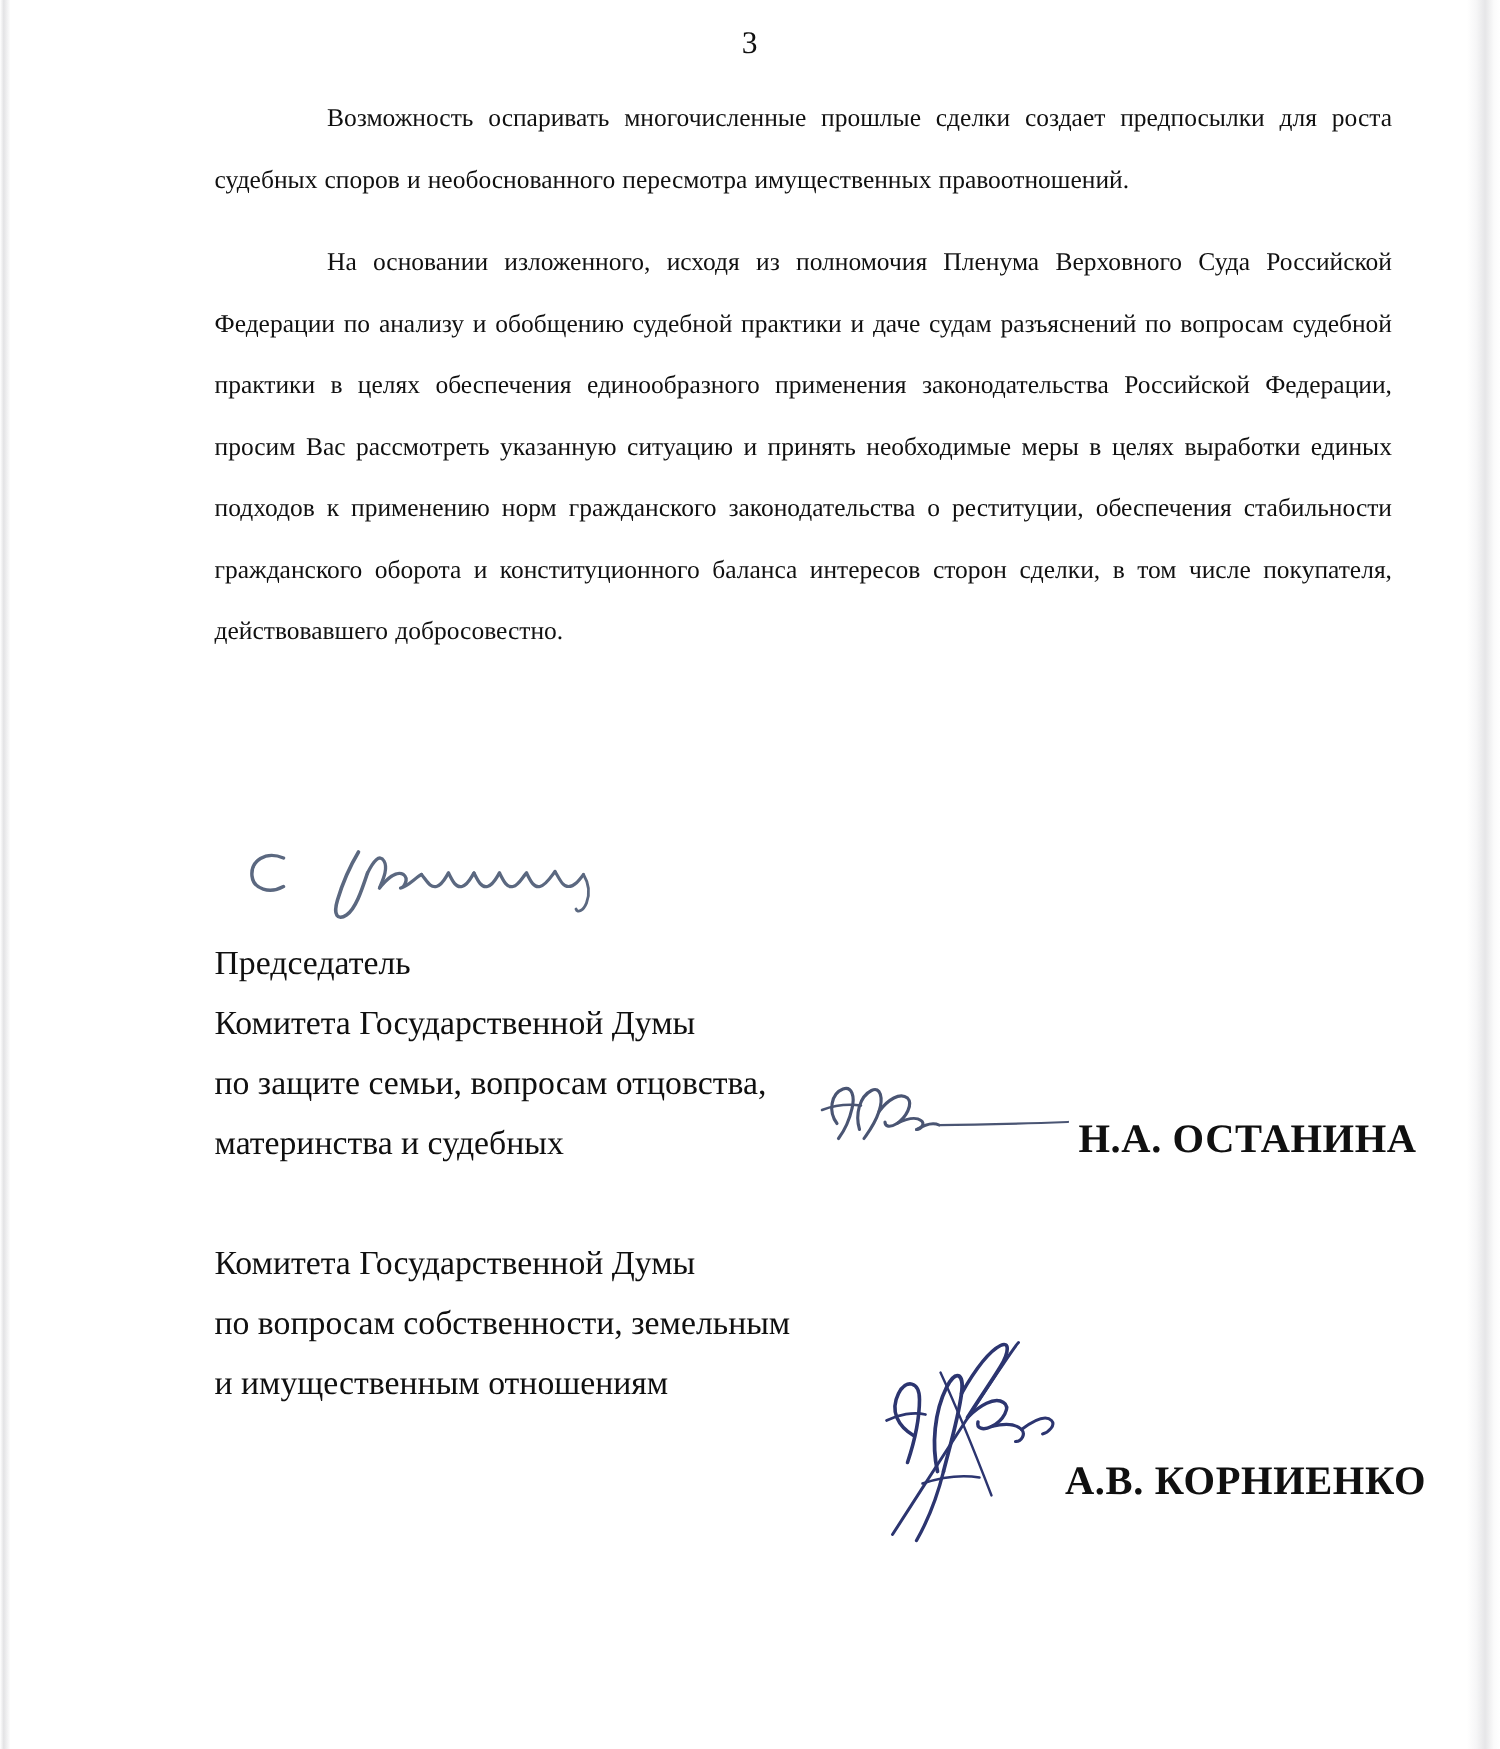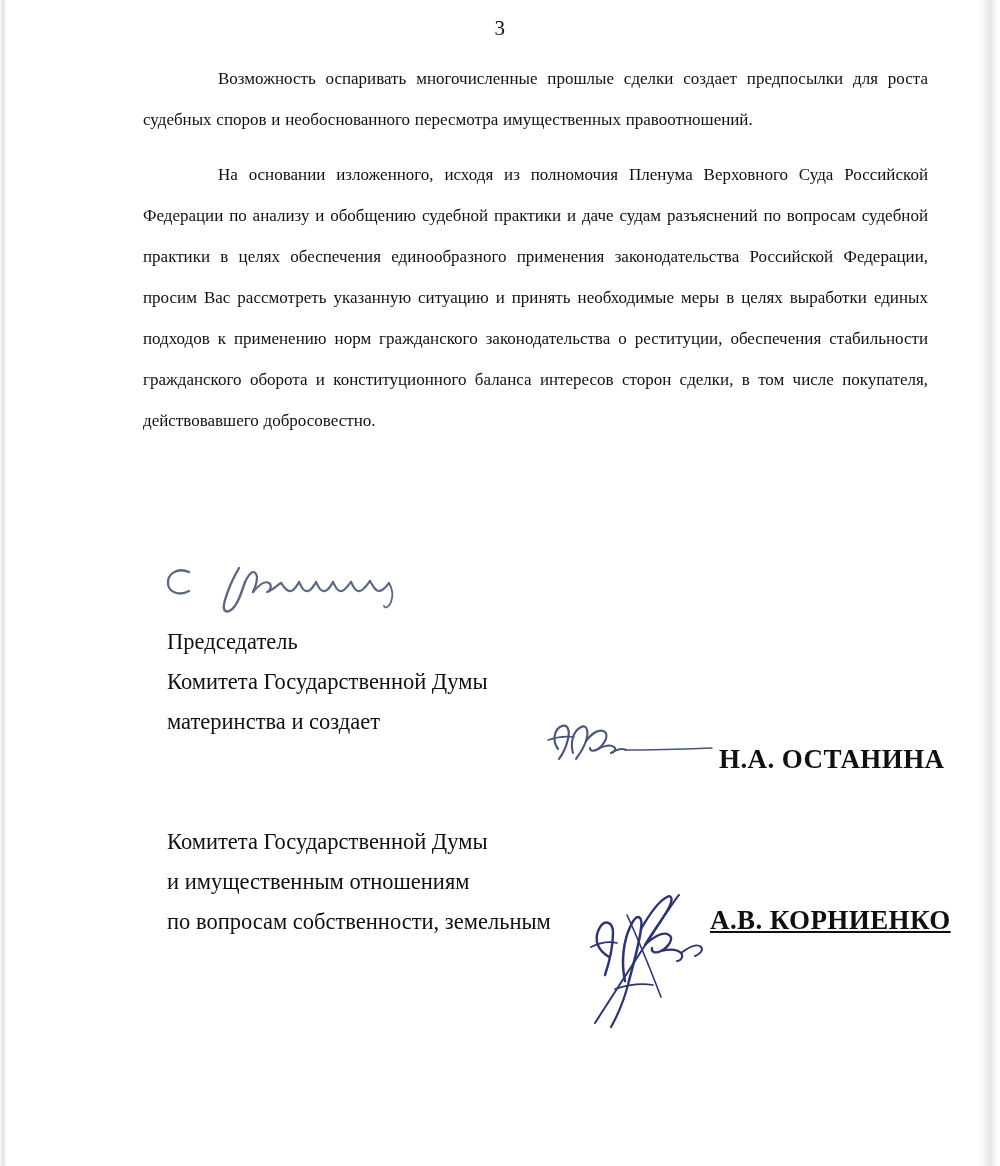--- a/index.html
+++ b/index.html
@@ -62,37 +62,36 @@
     left: 163px;
     top: 560px;
     width: 270px;
     height: 56px;
   }
   .sig-block {
     position: absolute;
     left: 143px;
     font-size: 22.5px;
     line-height: 40px;
-    margin-left: 24px;
   }
   .sig-block .line { white-space: nowrap; }
   .sig-name {
     position: absolute;
     font-size: 27px;
     font-weight: bold;
     letter-spacing: 0.4px;
     white-space: nowrap;
   }
   .sig-mark {
     position: absolute;
   }
   #block-ostanina { top: 622px; }
   #block-kornienko { top: 822px; }
   #name-ostanina { left: 719px; top: 744px; }
-  #name-kornienko { left: 710px; top: 905px; text-decoration: underline; }
+  #name-kornienko { left: 710px; top: 972px; }
   #mark-ostanina { left: 540px; top: 715px; }
   #mark-kornienko { left: 565px; top: 885px; }
 </style>
 </head>
 <body>
 
 <div class="page">
 
   <div class="scan-edge-left"></div>
   <div class="scan-edge-right"></div>
@@ -118,43 +117,44 @@
         <path d="M188 22 C191 28, 193 32, 197 31 C201 30, 204 25, 207 21" stroke-width="2.2"></path>
         <path d="M207 21 C210 26, 212 31, 216 31 C220 31, 223 27, 226 23" stroke-width="2.1"></path>
         <path d="M226 23 C229 28, 231 34, 228 42 C226 47, 222 49, 221 46" stroke-width="1.9"></path>
       </g>
     </svg>
   </div>
 
   <div class="sig-block" id="block-ostanina">
     <div class="line">Председатель</div>
     <div class="line">Комитета Государственной Думы</div>
-    <div class="line">материнства и создает</div>
+    <div class="line">по защите семьи, вопросам отцовства,</div>
+    <div class="line">материнства и судебных</div>
   </div>
 
   <div class="sig-mark" id="mark-ostanina">
     <svg width="200" height="60" viewBox="0 0 200 60" fill="none" xmlns="http://www.w3.org/2000/svg" aria-hidden="true">
       <g stroke="#4a5573" fill="none" stroke-linecap="round" stroke-linejoin="round">
         <path d="M18 34 C12 26, 14 14, 22 11 C28 9, 30 16, 28 24 C26 33, 22 40, 19 44" stroke-width="2.1"></path>
         <path d="M8 25 C16 22, 26 21, 34 22" stroke-width="1.7"></path>
         <path d="M33 38 C30 28, 33 16, 41 12 C47 9, 49 17, 46 26 C43 35, 38 41, 36 44" stroke-width="2.1"></path>
         <path d="M46 26 C52 18, 60 13, 65 17 C69 21, 64 30, 58 34 C53 37, 50 36, 50 33" stroke-width="2.1"></path>
         <path d="M58 34 C64 31, 70 29, 74 32 C77 34, 74 38, 71 38" stroke-width="2"></path>
         <path d="M71 38 C76 35, 82 33, 86 35" stroke-width="2"></path>
         <path d="M86 35 C110 35, 145 34, 172 33" stroke-width="1.5"></path>
       </g>
     </svg>
   </div>
 
   <div class="sig-name" id="name-ostanina">Н.А. ОСТАНИНА</div>
 
   <div class="sig-block" id="block-kornienko">
     <div class="line">Комитета Государственной Думы</div>
+    <div class="line">по вопросам собственности, земельным</div>
     <div class="line">и имущественным отношениям</div>
-    <div class="line">по вопросам собственности, земельным</div>
   </div>
 
   <div class="sig-mark" id="mark-kornienko">
     <svg width="180" height="160" viewBox="0 0 180 160" fill="none" xmlns="http://www.w3.org/2000/svg" aria-hidden="true">
       <g stroke="#2c3570" fill="none" stroke-linecap="round" stroke-linejoin="round">
         <path d="M44 72 C34 66, 28 56, 34 44 C39 34, 48 36, 48 48 C48 62, 44 78, 40 90" stroke-width="2.4"></path>
         <path d="M26 62 C34 58, 44 56, 52 58" stroke-width="1.8"></path>
         <path d="M60 96 C56 78, 58 56, 66 40 C72 28, 78 30, 76 44 C74 60, 68 80, 64 96" stroke-width="2.5"></path>
         <path d="M76 44 C84 30, 94 16, 102 12 C108 9, 108 16, 102 26 C96 36, 86 50, 80 60" stroke-width="2.4"></path>
         <path d="M80 60 C88 52, 98 46, 104 50 C109 53, 104 62, 96 66 C90 69, 86 67, 87 63" stroke-width="2.3"></path>

